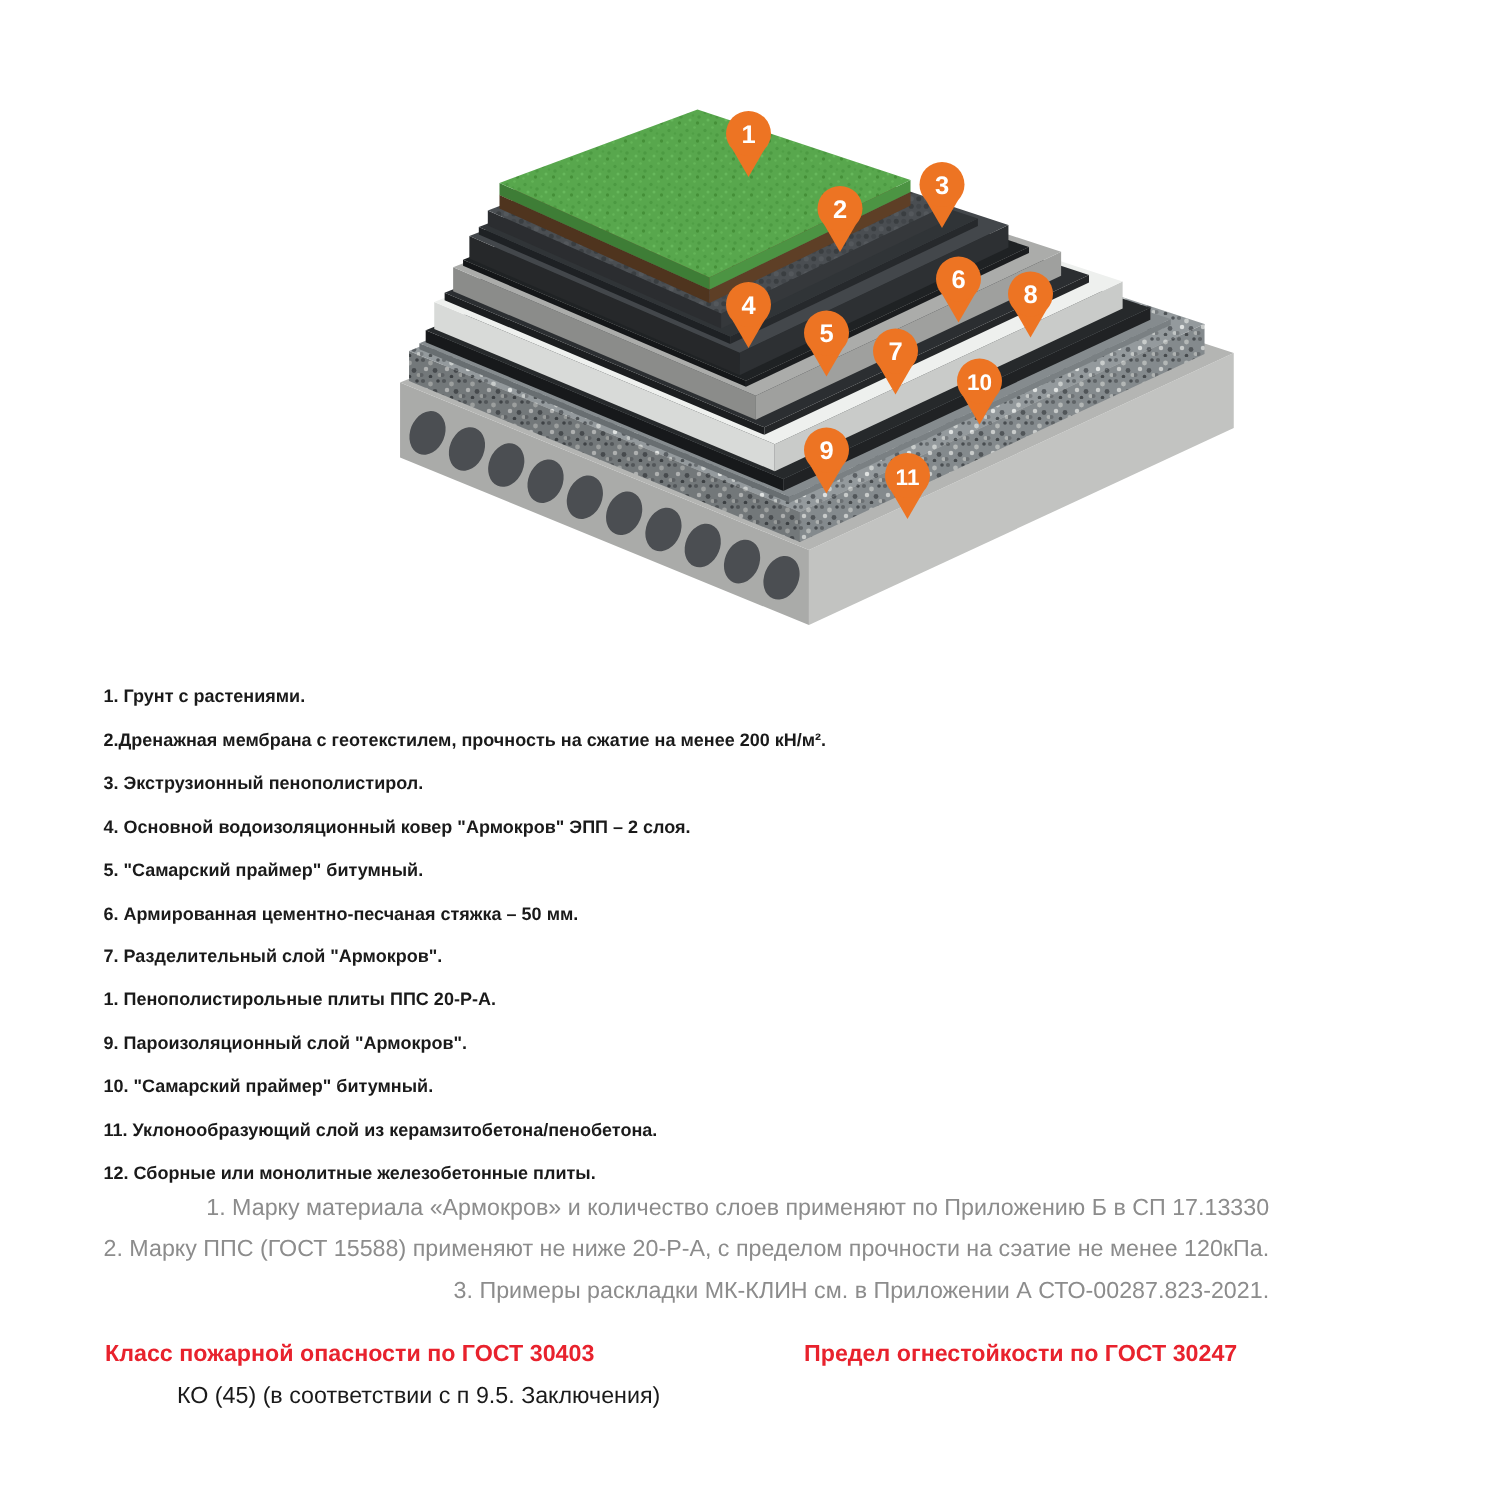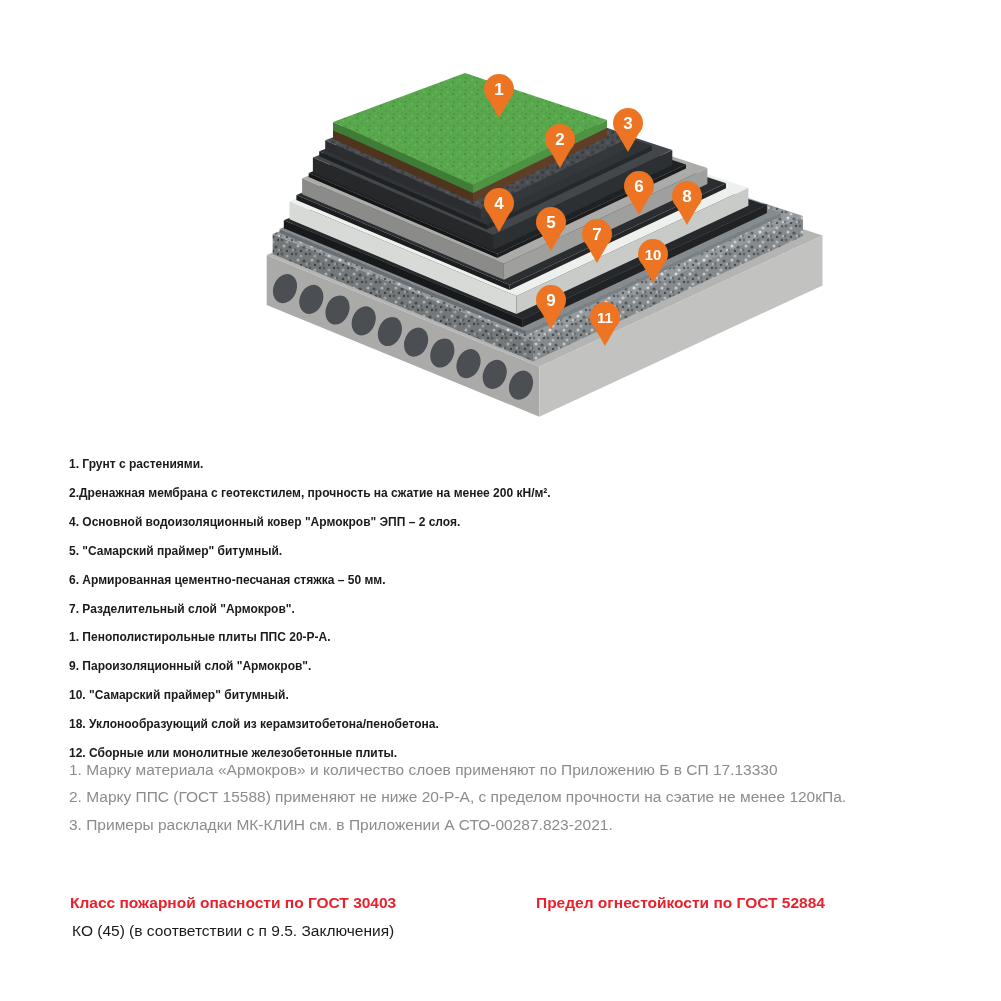--- a/index.html
+++ b/index.html
@@ -6,27 +6,27 @@
   .page{
     position:relative;width:1001px;height:1001px;background:#ffffff;
     font-family:"Liberation Sans",sans-serif;overflow:hidden;
   }
   #diagram{position:absolute;left:0;top:0;}
   .layer-list{
     position:absolute;left:69px;top:450px;
     font-size:12px;font-weight:700;color:#1a1a1a;line-height:28.9px;
   }
   .footnotes{
-    position:absolute;left:69px;top:756px;
-    font-size:15.5px;font-weight:400;color:#8c8c8c;line-height:27.3px;
+    position:absolute;left:69px;top:792px;
+    font-size:15.5px;font-weight:400;color:#8c8c8c;line-height:27.3px;text-align:right;
   }
   .fire-block{position:absolute;top:894px;font-size:15.5px;}
   .fire-block .h{color:#e8222d;font-weight:700;margin-bottom:10px;}
-  .fire-block .v{color:#1a1a1a;font-weight:400;}
-  .fire-left{left:70px;text-align:center;}
+  .fire-block .v{color:#1a1a1a;font-weight:400;margin-left:48px;}
+  .fire-left{left:70px;}
   .fire-right{left:536px;}
 </style>
 </head>
 <body>
 
 <div class="page">
 
   <svg id="diagram" width="1001" height="450" viewBox="0 0 1001 450">
     <defs>
       <pattern id="grassTex" width="12" height="12" patternUnits="userSpaceOnUse">
@@ -192,39 +192,40 @@
           <path d="M -10.6,10.6 L 0,29 L 10.6,10.6 Z" fill="#ED7423"></path>
           <circle cx="0" cy="0" r="15" fill="#ED7423"></circle>
           <text x="0" y="6" text-anchor="middle" fill="#ffffff" font-weight="700" font-size="15" font-family="&quot;Liberation Sans&quot;, sans-serif">11</text>
         </g>
       </g>
   </svg>
 
   <div class="layer-list" id="layer-list">
       <div>1. Грунт с растениями.</div>
       <div>2.Дренажная мембрана с геотекстилем, прочность на сжатие на менее 200 кН/м².</div>
+      <div>3. Экструзионный пенополистирол.</div>
       <div>4. Основной водоизоляционный ковер "Армокров" ЭПП – 2 слоя.</div>
       <div>5. "Самарский праймер" битумный.</div>
       <div>6. Армированная цементно-песчаная стяжка – 50 мм.</div>
       <div>7. Разделительный слой "Армокров".</div>
       <div>1. Пенополистирольные плиты ППС 20-Р-А.</div>
       <div>9. Пароизоляционный слой "Армокров".</div>
       <div>10. "Самарский праймер" битумный.</div>
-      <div>18. Уклонообразующий слой из керамзитобетона/пенобетона.</div>
+      <div>11. Уклонообразующий слой из керамзитобетона/пенобетона.</div>
       <div>12. Сборные или монолитные железобетонные плиты.</div>
     </div>
 
   <div class="footnotes" id="footnotes">
       <div>1. Марку материала «Армокров» и количество слоев применяют по Приложению Б в СП 17.13330</div>
       <div>2. Марку ППС (ГОСТ 15588) применяют не ниже 20-Р-А, с пределом прочности на сэатие не менее 120кПа.</div>
       <div>3. Примеры раскладки МК-КЛИН см. в Приложении А СТО-00287.823-2021.</div>
     </div>
 
   <div class="fire-block fire-left">
     <div class="h">Класс пожарной опасности по ГОСТ 30403</div>
     <div class="v">КО (45) (в соответствии с п 9.5. Заключения)</div>
   </div>
 
   <div class="fire-block fire-right">
-    <div class="h">Предел огнестойкости по ГОСТ 52884</div>
+    <div class="h">Предел огнестойкости по ГОСТ 30247</div>
   </div>
 
 </div>
 
 </body></html>

